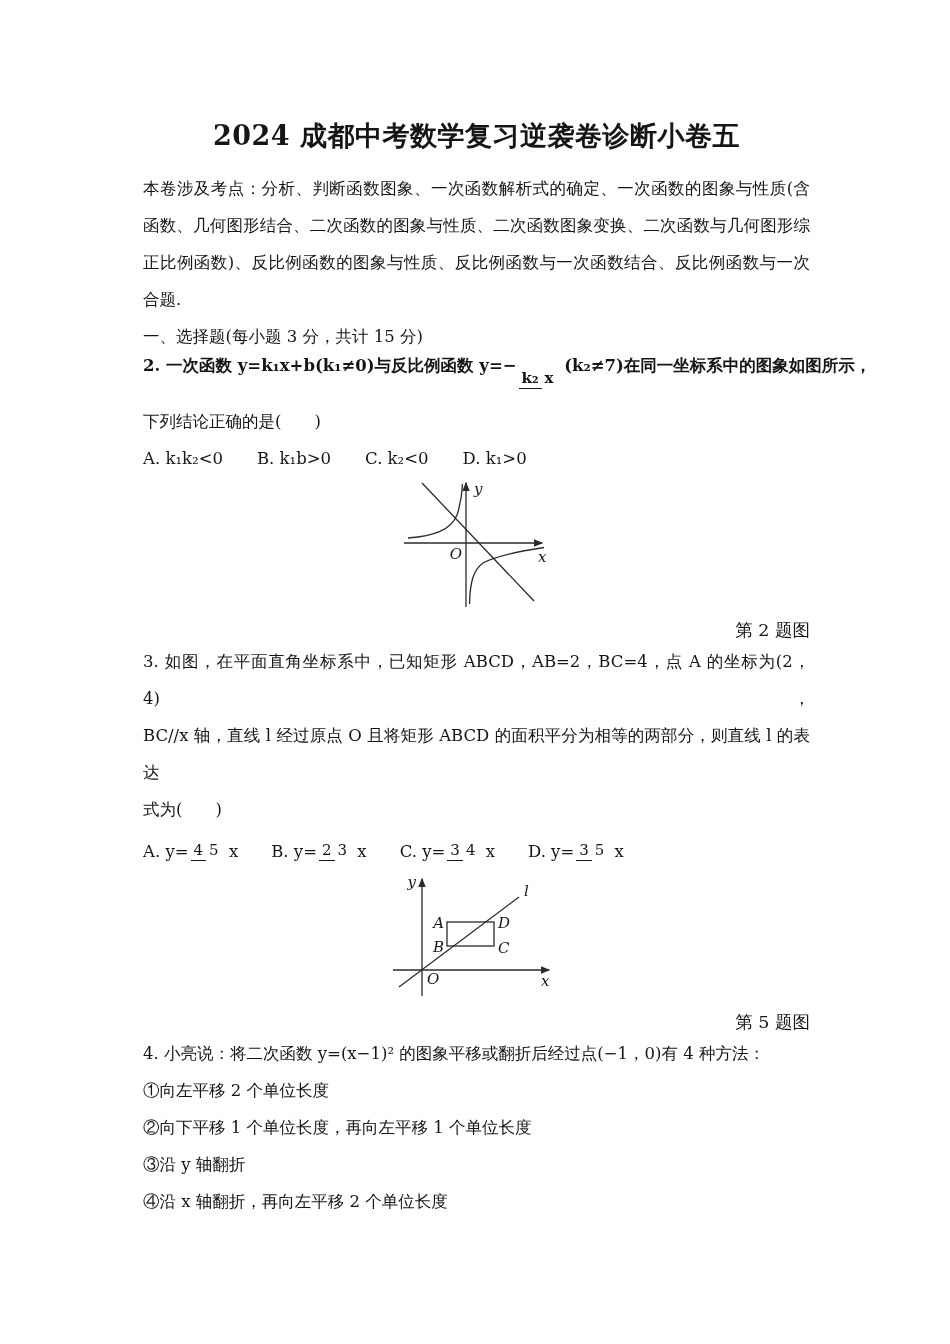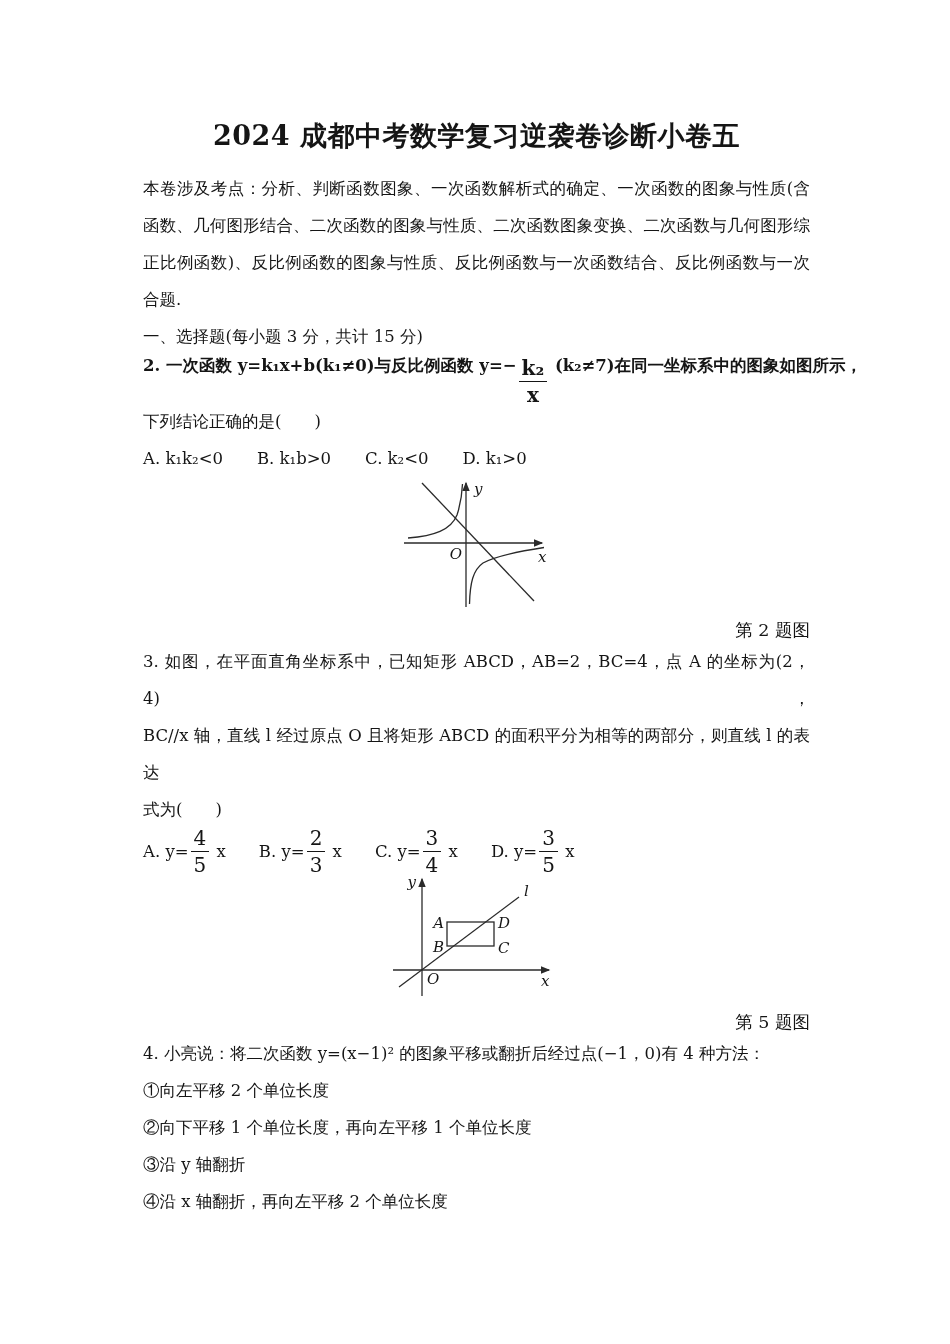--- a/index.html
+++ b/index.html
@@ -18,22 +18,22 @@
   }
 
   .line { font-size: 16.5px; line-height: 37px; }
   .j { text-align: justify; text-align-last: justify; }
 
   .opts { display: flex; gap: 34px; font-size: 16.5px; line-height: 37px; }
   .opts span { white-space: pre; }
 
   
   .stem-frac { display: flex; height: 48px; font-size: 16.5px; white-space: pre; font-weight: bold; }
-  .frac { display: inline-flex; flex-direction: column; align-items: center;
-          font-size: 20px; line-height: 1.3; margin: 0 2px; }
+  .frac { display: inline-flex; flex-direction: row; align-items: center;
+          font-size: 15px; line-height: 1.3; margin: 0 2px; }
   .frac .num { border-bottom: 1px solid #151515; padding: 0 3px; }
   .frac .den { padding: 0 3px; }
 
   .opts-frac { display: flex; gap: 33px; align-items: center; height: 46px; font-size: 16.5px; }
   .opt-frac { display: inline-flex; align-items: center; white-space: pre; }
 
   .figure { text-align: center; }
   .figure svg { display: block; margin: 0 auto; }
   .caption { font-size: 17.5px; line-height: 26px; text-align: right; }
 

